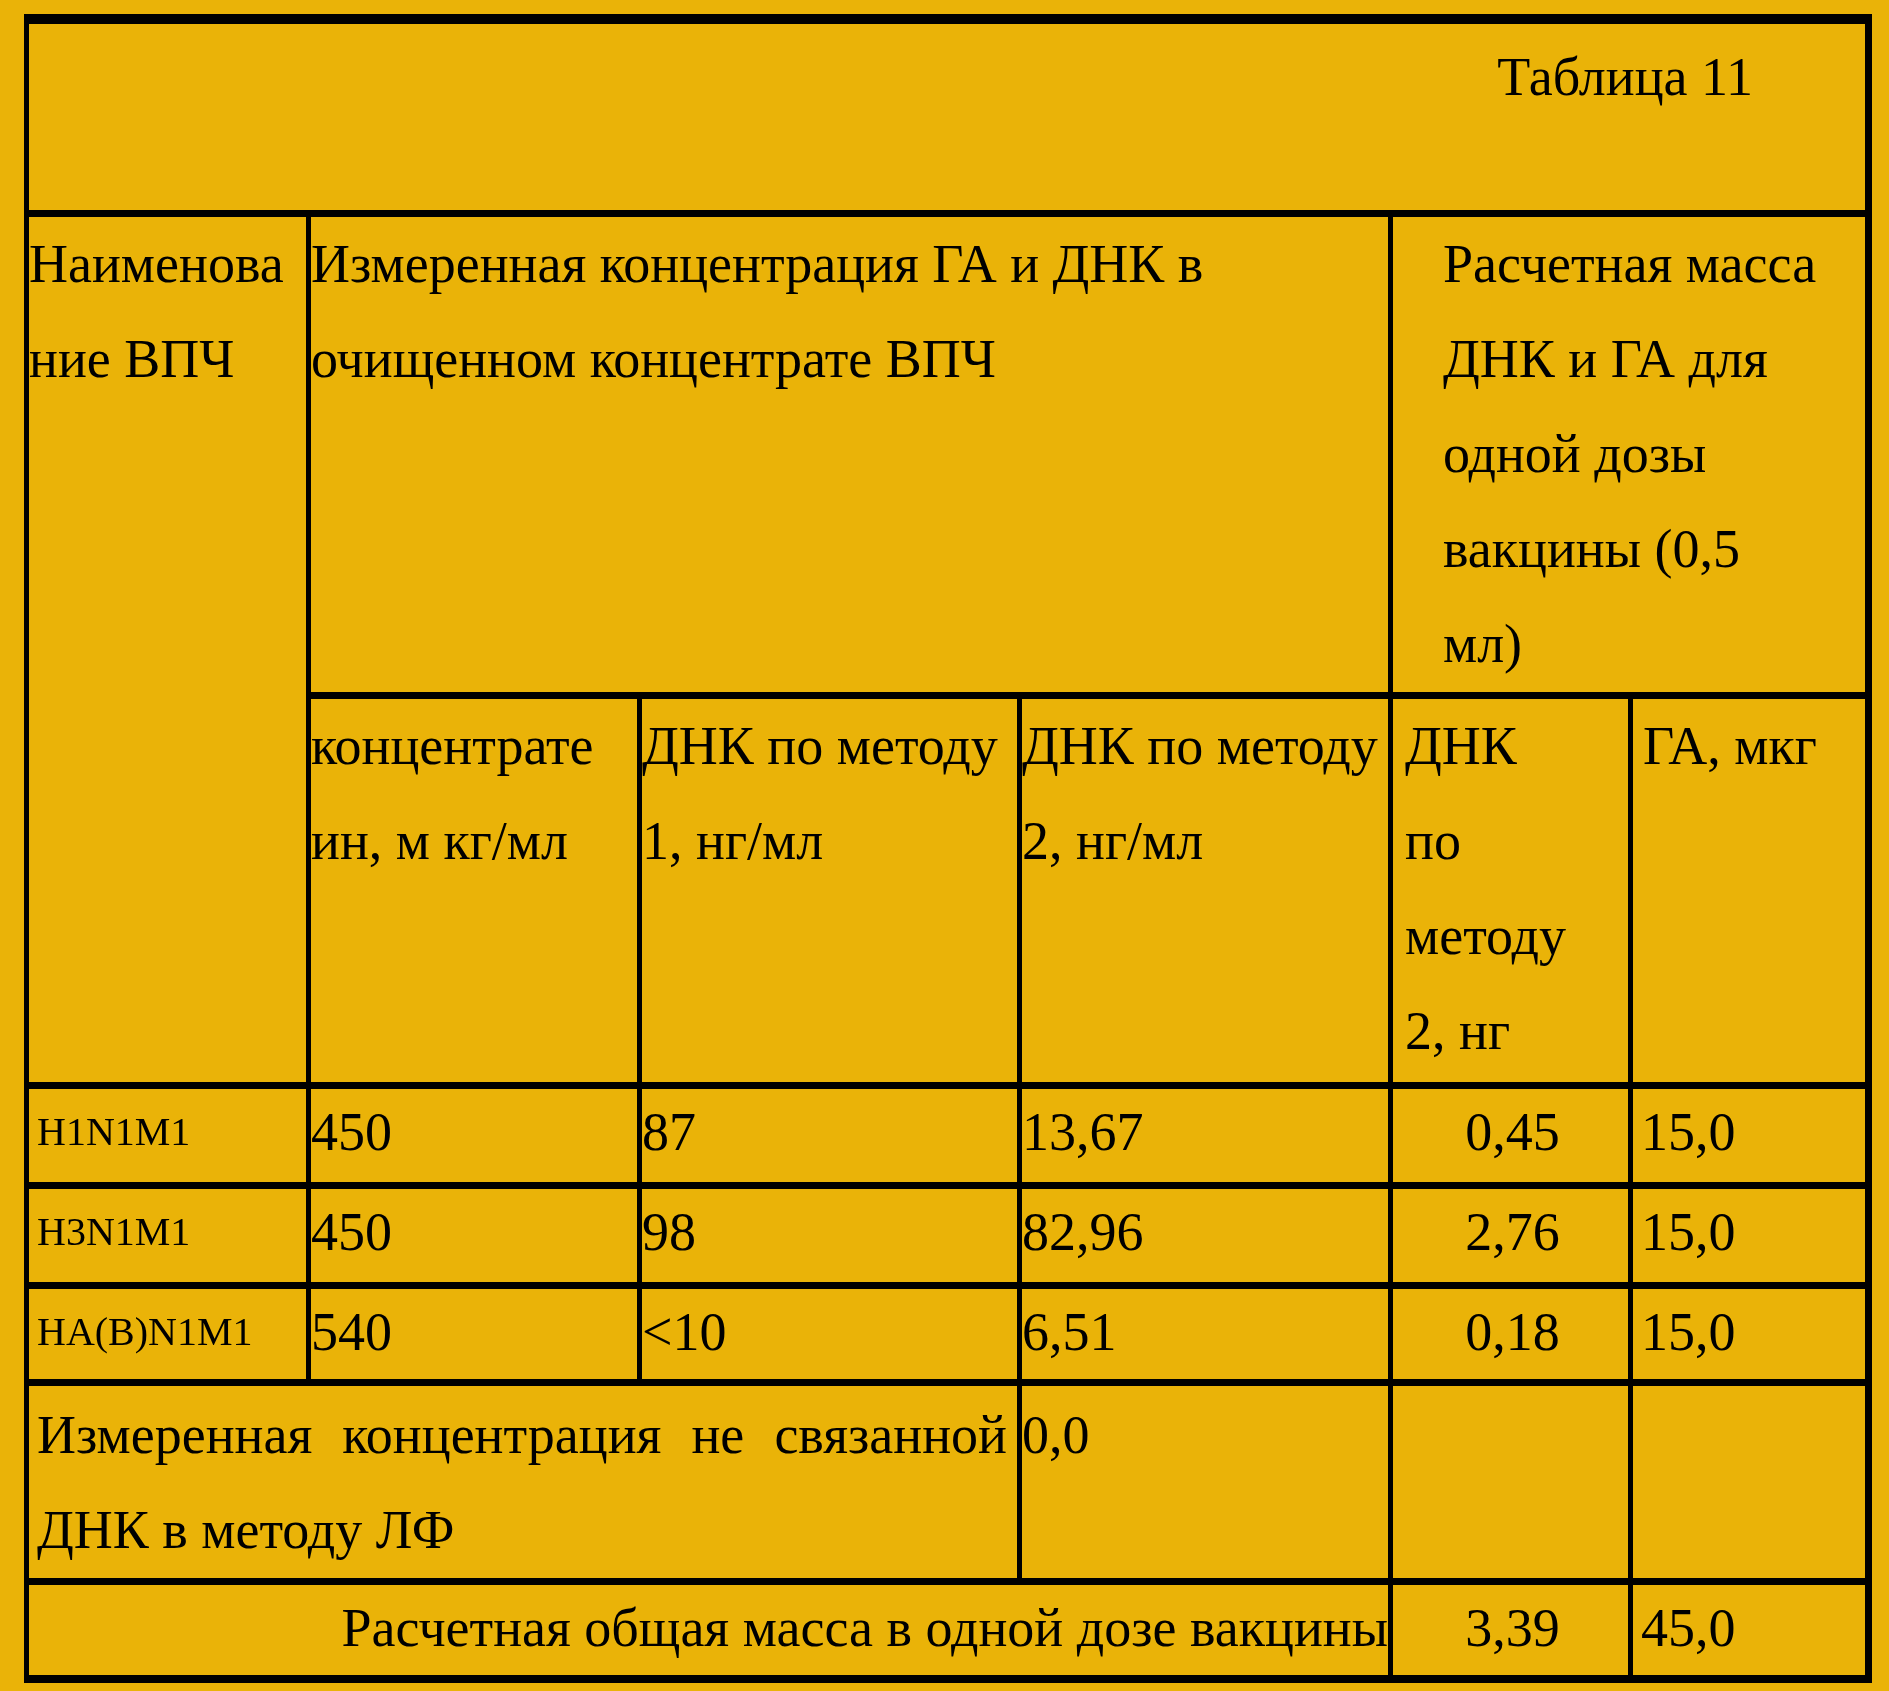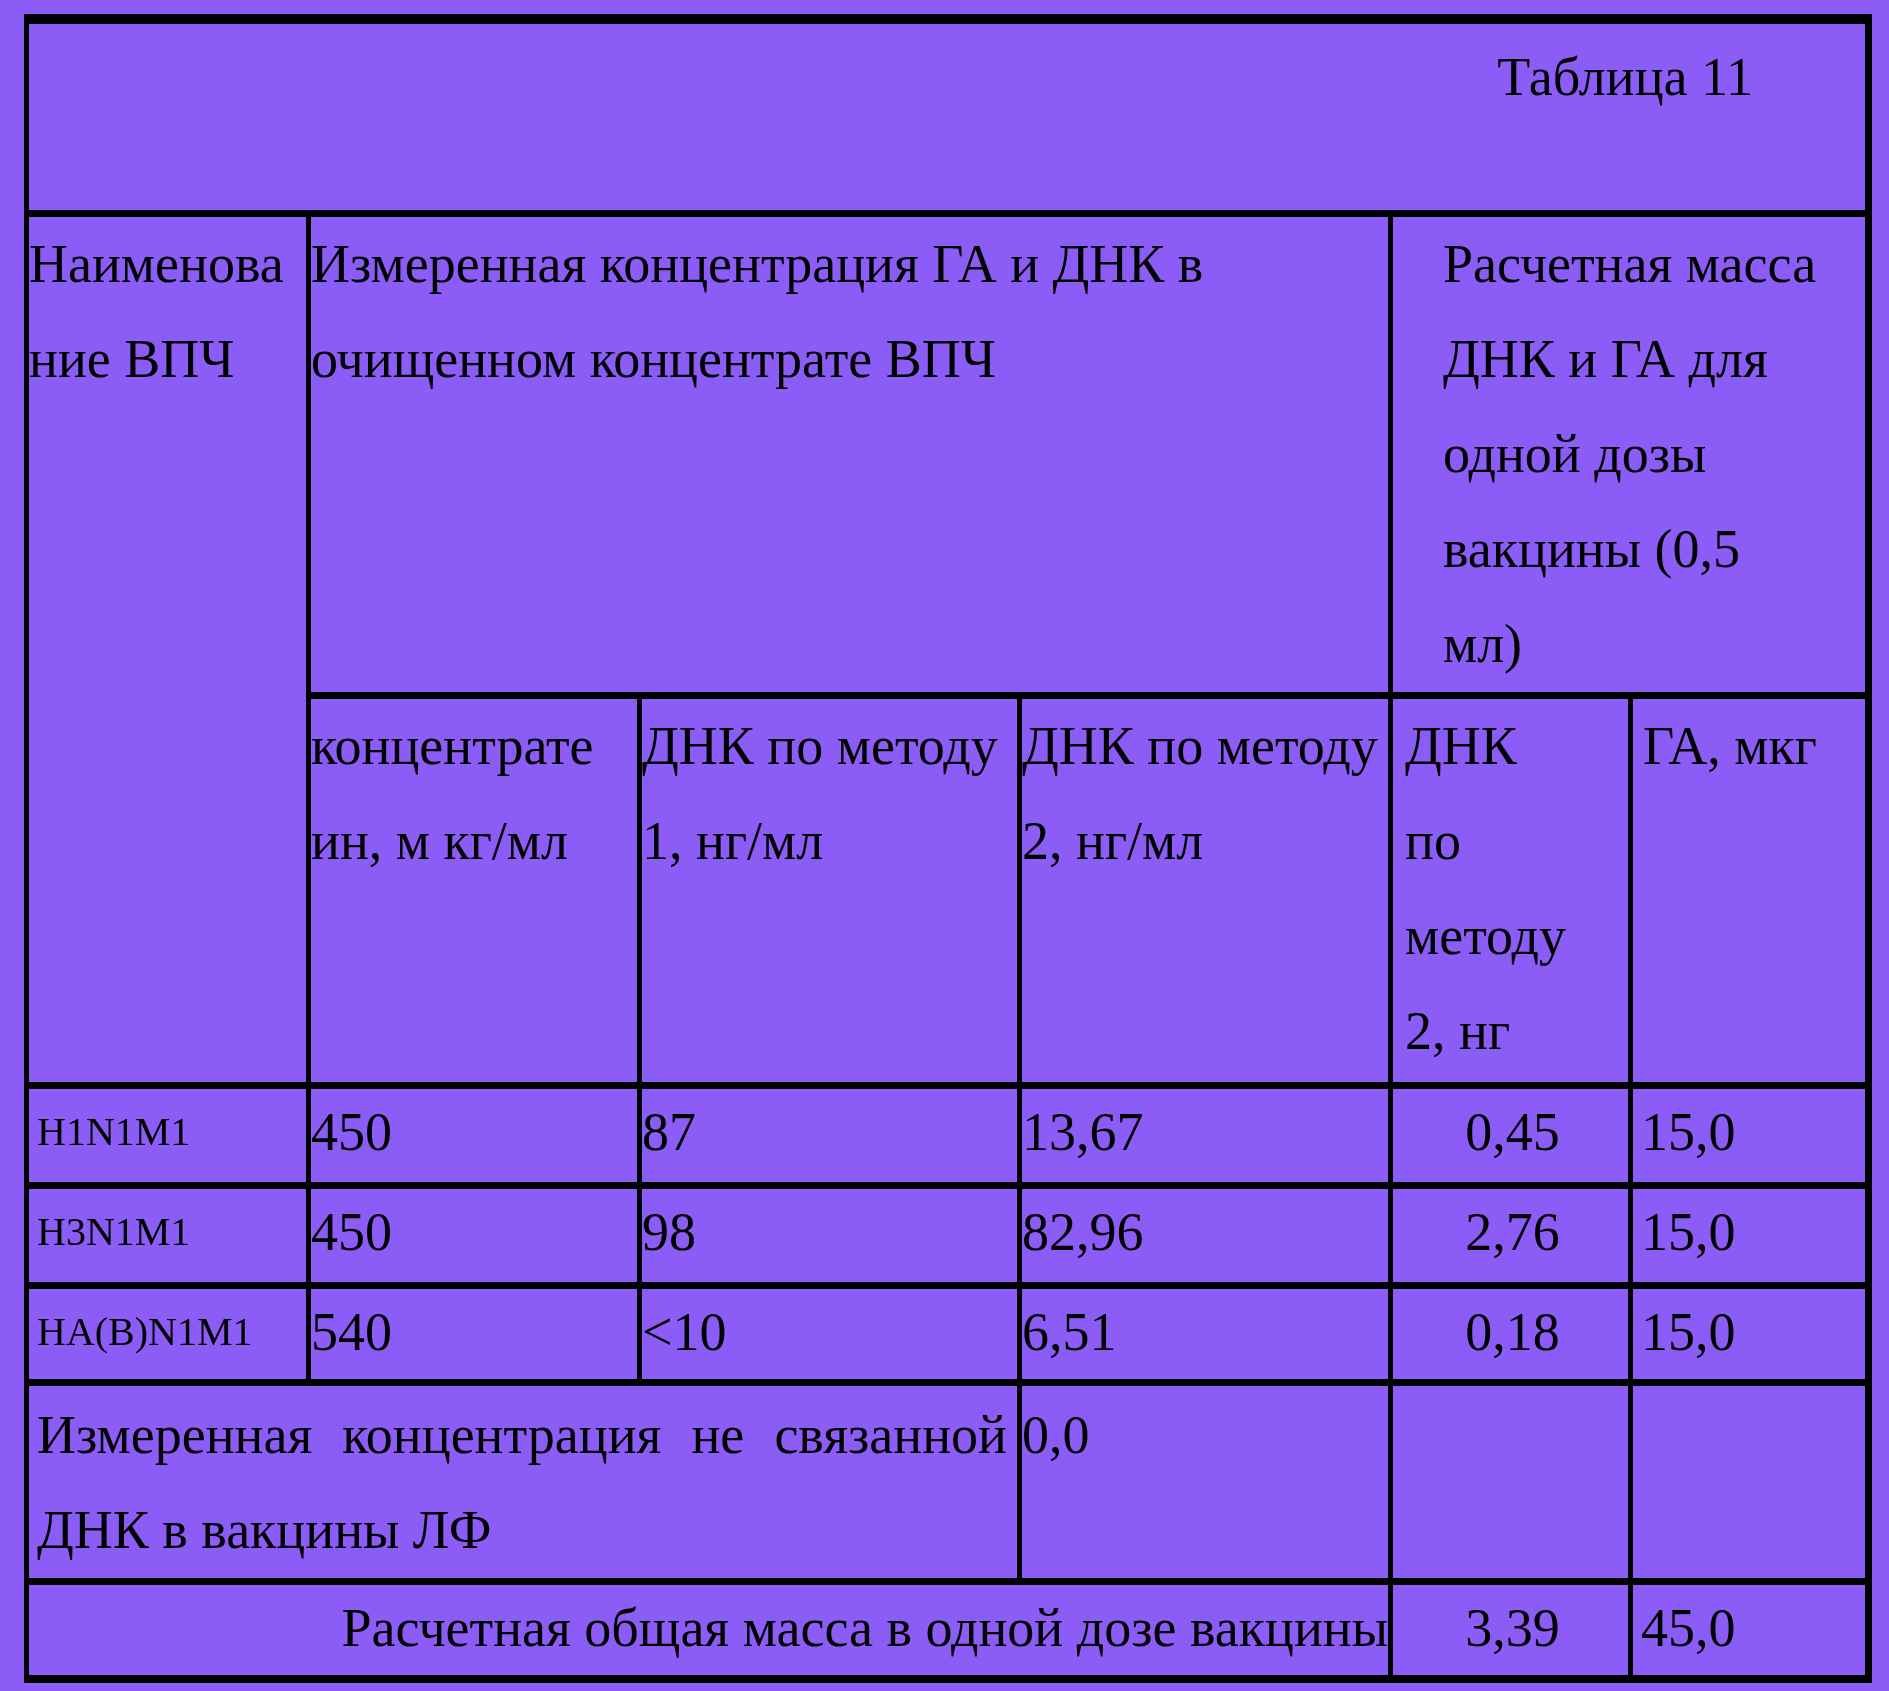--- a/index.html
+++ b/index.html
@@ -4,21 +4,21 @@
 <style>
   html, body {
     margin: 0;
     padding: 0;
     background: #ffffff;
   }
   .page {
     position: relative;
     width: 1889px;
     height: 1691px;
-    background: #8b5cf6;
+    background: #eab308;
     font-family: "Liberation Serif", "DejaVu Serif", serif;
     color: #000000;
     overflow: hidden;
   }
   table.doc-table {
     position: absolute;
     left: 24px;
     top: 14px;
     width: 1842px;
     border-collapse: collapse;
@@ -131,21 +131,21 @@
       <td class="c">540</td>
       <td class="c">&lt;10</td>
       <td class="c">6,51</td>
       <td class="val-col5">0,18</td>
       <td class="val-col6">15,0</td>
     </tr>
 
     <tr style="height:193px">
       <td colspan="3" class="unbound-label">
         <div class="jline">Измеренная концентрация не связанной</div>
-        <div>ДНК в вакцины ЛФ</div>
+        <div>ДНК в методу ЛФ</div>
       </td>
       <td class="c top95">0,0</td>
       <td></td>
       <td></td>
     </tr>
 
     <tr class="total" style="height:98px">
       <td colspan="4" class="total-label">Расчетная общая масса в одной дозе вакцины</td>
       <td class="val-col5">3,39</td>
       <td class="val-col6">45,0</td>

